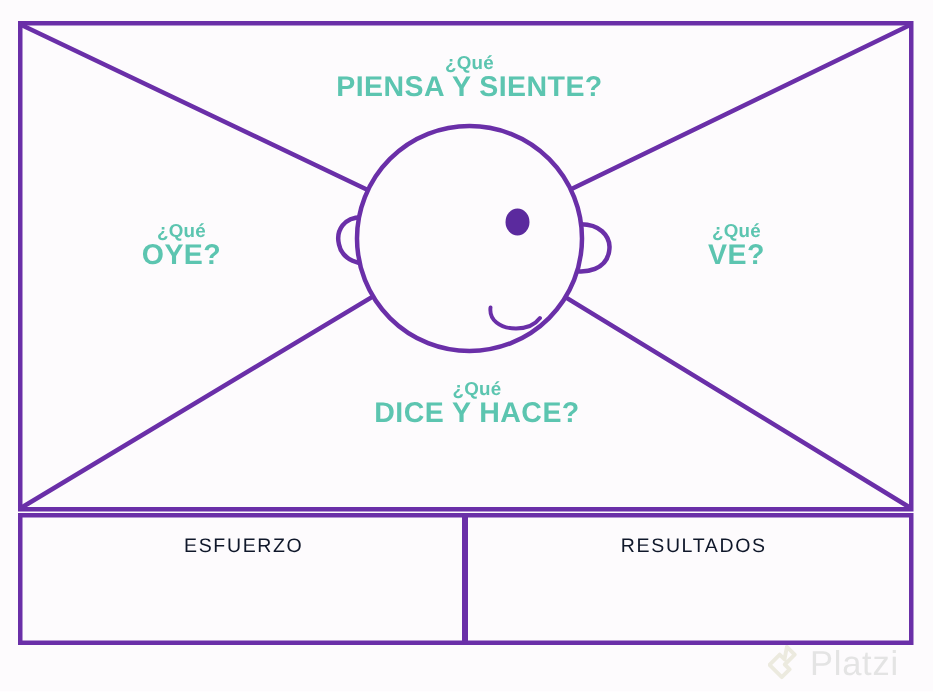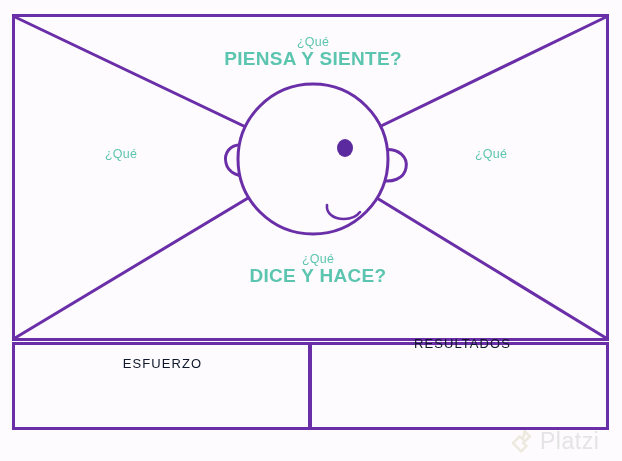--- a/index.html
+++ b/index.html
@@ -26,21 +26,21 @@
     position: absolute;
     color: #5cc5b0;
     text-align: center;
     line-height: 1.05;
     white-space: nowrap;
     -webkit-font-smoothing: antialiased;
   }
   .label .small {
     display: block;
     font-size: 12.5px;
-    font-weight: 400;
+    font-weight: 700;
     letter-spacing: 0.2px;
   }
   .label .big {
     display: block;
     font-size: 19px;
     font-weight: 700;
     letter-spacing: 0.3px;
   }
   .box-label {
     position: absolute;
@@ -50,29 +50,29 @@
     letter-spacing: 1.1px;
     white-space: nowrap;
     text-align: center;
   }
   
   #lbl-piensa  { left: 223px; top: 36px;  width: 180px; }
   #lbl-oye     { left: 73px;  top: 148px; width: 96px;  }
   #lbl-ve      { left: 443px; top: 148px; width: 96px;  }
   #lbl-dice    { left: 228px; top: 253px; width: 180px; }
   #lbl-esfuerzo   { left: 40px;  top: 356px; width: 245px; }
-  #lbl-resultados { left: 340px; top: 336px; width: 245px; }
+  #lbl-resultados { left: 340px; top: 356px; width: 245px; }
 
   
   #watermark {
     position: absolute;
     left: 512px;
     top: 430px;
     display: flex;
-    align-items: flex-start;
+    align-items: center;
     gap: 6px;
     opacity: 0.95;
     pointer-events: none;
   }
   #watermark .wm-text {
     font-size: 23px;
     font-weight: 400;
     color: #e3e3e3;
     letter-spacing: 0.5px;
     line-height: 1;
@@ -114,24 +114,26 @@
     <rect x="310.5" y="343.5" width="297" height="85" fill="none" stroke="#6a2fa8" stroke-width="3"></rect>
   </svg>
 
   <div class="label" id="lbl-piensa">
     <span class="small">¿Qué</span>
     <span class="big">PIENSA Y SIENTE?</span>
   </div>
 
   <div class="label" id="lbl-oye">
     <span class="small">¿Qué</span>
+    <span class="big">OYE?</span>
   </div>
 
   <div class="label" id="lbl-ve">
     <span class="small">¿Qué</span>
+    <span class="big">VE?</span>
   </div>
 
   <div class="label" id="lbl-dice">
     <span class="small">¿Qué</span>
     <span class="big">DICE Y HACE?</span>
   </div>
 
   <div class="box-label" id="lbl-esfuerzo">ESFUERZO</div>
 
   <div class="box-label" id="lbl-resultados">RESULTADOS</div>

